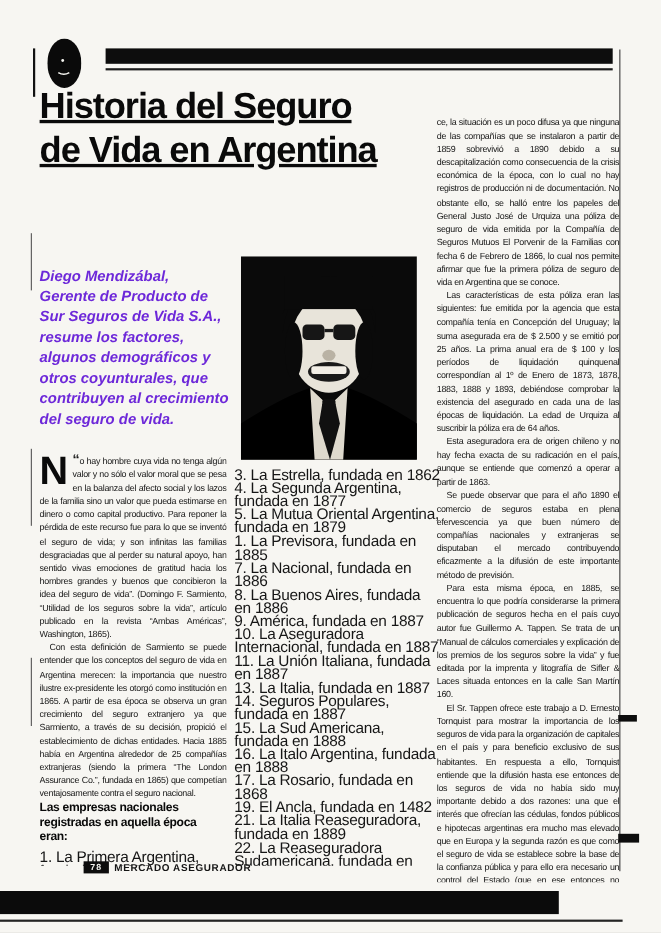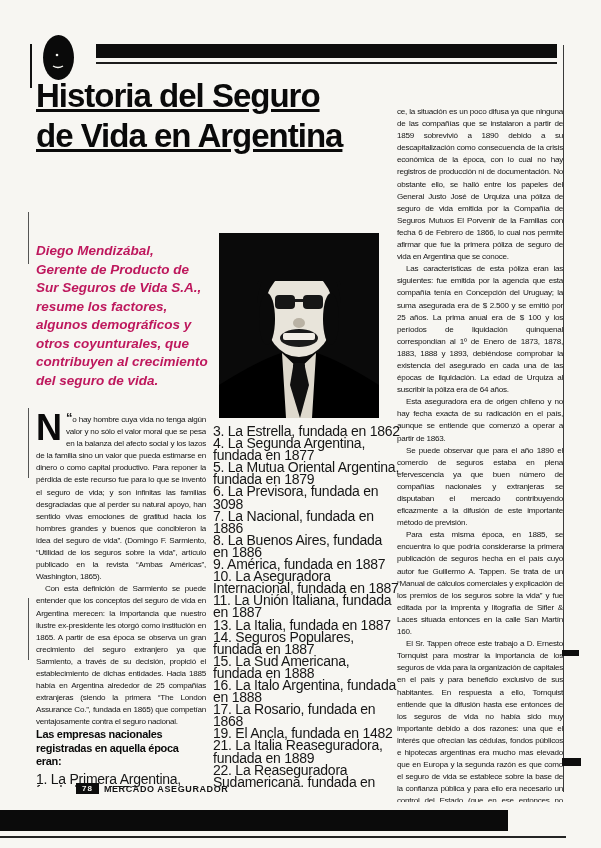--- a/index.html
+++ b/index.html
@@ -22,21 +22,21 @@
   .ed1{left:562px;top:650px;width:17px;height:6px;}
   .ed2{left:562px;top:758px;width:19px;height:8px;}
   
   .title{
     position:absolute;left:36px;top:76px;width:390px;margin:0;
     font-size:33px;font-weight:800;letter-spacing:-1px;line-height:40px;color:#0a0a0a;text-decoration:underline;
   }
   .title .tl{display:block;}
   .standfirst{
     position:absolute;left:36px;top:242px;width:172px;
-    font-size:13.5px;font-weight:bold;font-style:italic;line-height:18.5px;color:#be185d;
+    font-size:13.5px;font-weight:bold;font-style:italic;line-height:18.5px;color:#6d28d9;
   }
   
   .photo{position:absolute;left:219px;top:233px;width:160px;height:185px;}
   
   .col{position:absolute;overflow:hidden;}
   .col1{left:36px;top:413px;width:170px;height:374px;}
   .col2{left:213px;top:425px;width:187px;height:362px;}
   .col3{left:397px;top:92px;width:166px;height:696px;margin-top:14px;}
   .body{
     margin:0;text-align:justify;
@@ -118,21 +118,21 @@
     <p class="body indent">Con esta definición de Sarmiento se puede entender que los conceptos del seguro de vida en Argentina merecen: la importancia que nuestro ilustre ex-presidente les otorgó como institución en 1865. A partir de esa época se observa un gran crecimiento del seguro extranjero ya que Sarmiento, a través de su decisión, propició el establecimiento de dichas entidades. Hacia 1885 había en Argentina alrededor de 25 compañías extranjeras (siendo la primera “The London Assurance Co.”, fundada en 1865) que competían ventajosamente contra el seguro nacional.</p>
     <h2 class="subhead">Las empresas nacionales registradas en aquella época eran:</h2>
     <div class="li">1. La Primera Argentina, fundada en 1859</div>
 
   </div>
 
   <div class="col col2">
     <div class="li">3. La Estrella, fundada en 1862</div>
     <div class="li">4. La Segunda Argentina, fundada en 1877</div>
     <div class="li">5. La Mutua Oriental Argentina, fundada en 1879</div>
-    <div class="li">6. La Previsora, fundada en 3098</div>
+    <div class="li">1. La Previsora, fundada en 1885</div>
     <div class="li">7. La Nacional, fundada en 1886</div>
     <div class="li">8. La Buenos Aires, fundada en 1886</div>
     <div class="li">9. América, fundada en 1887</div>
     <div class="li">10. La Aseguradora Internacional, fundada en 1887</div>
     <div class="li">11. La Unión Italiana, fundada en 1887</div>
     <div class="li">13. La Italia, fundada en 1887</div>
     <div class="li">14. Seguros Populares, fundada en 1887</div>
     <div class="li">15. La Sud Americana, fundada en 1888</div>
     <div class="li">16. La Italo Argentina, fundada en 1888</div>
     <div class="li">17. La Rosario, fundada en 1868</div>

